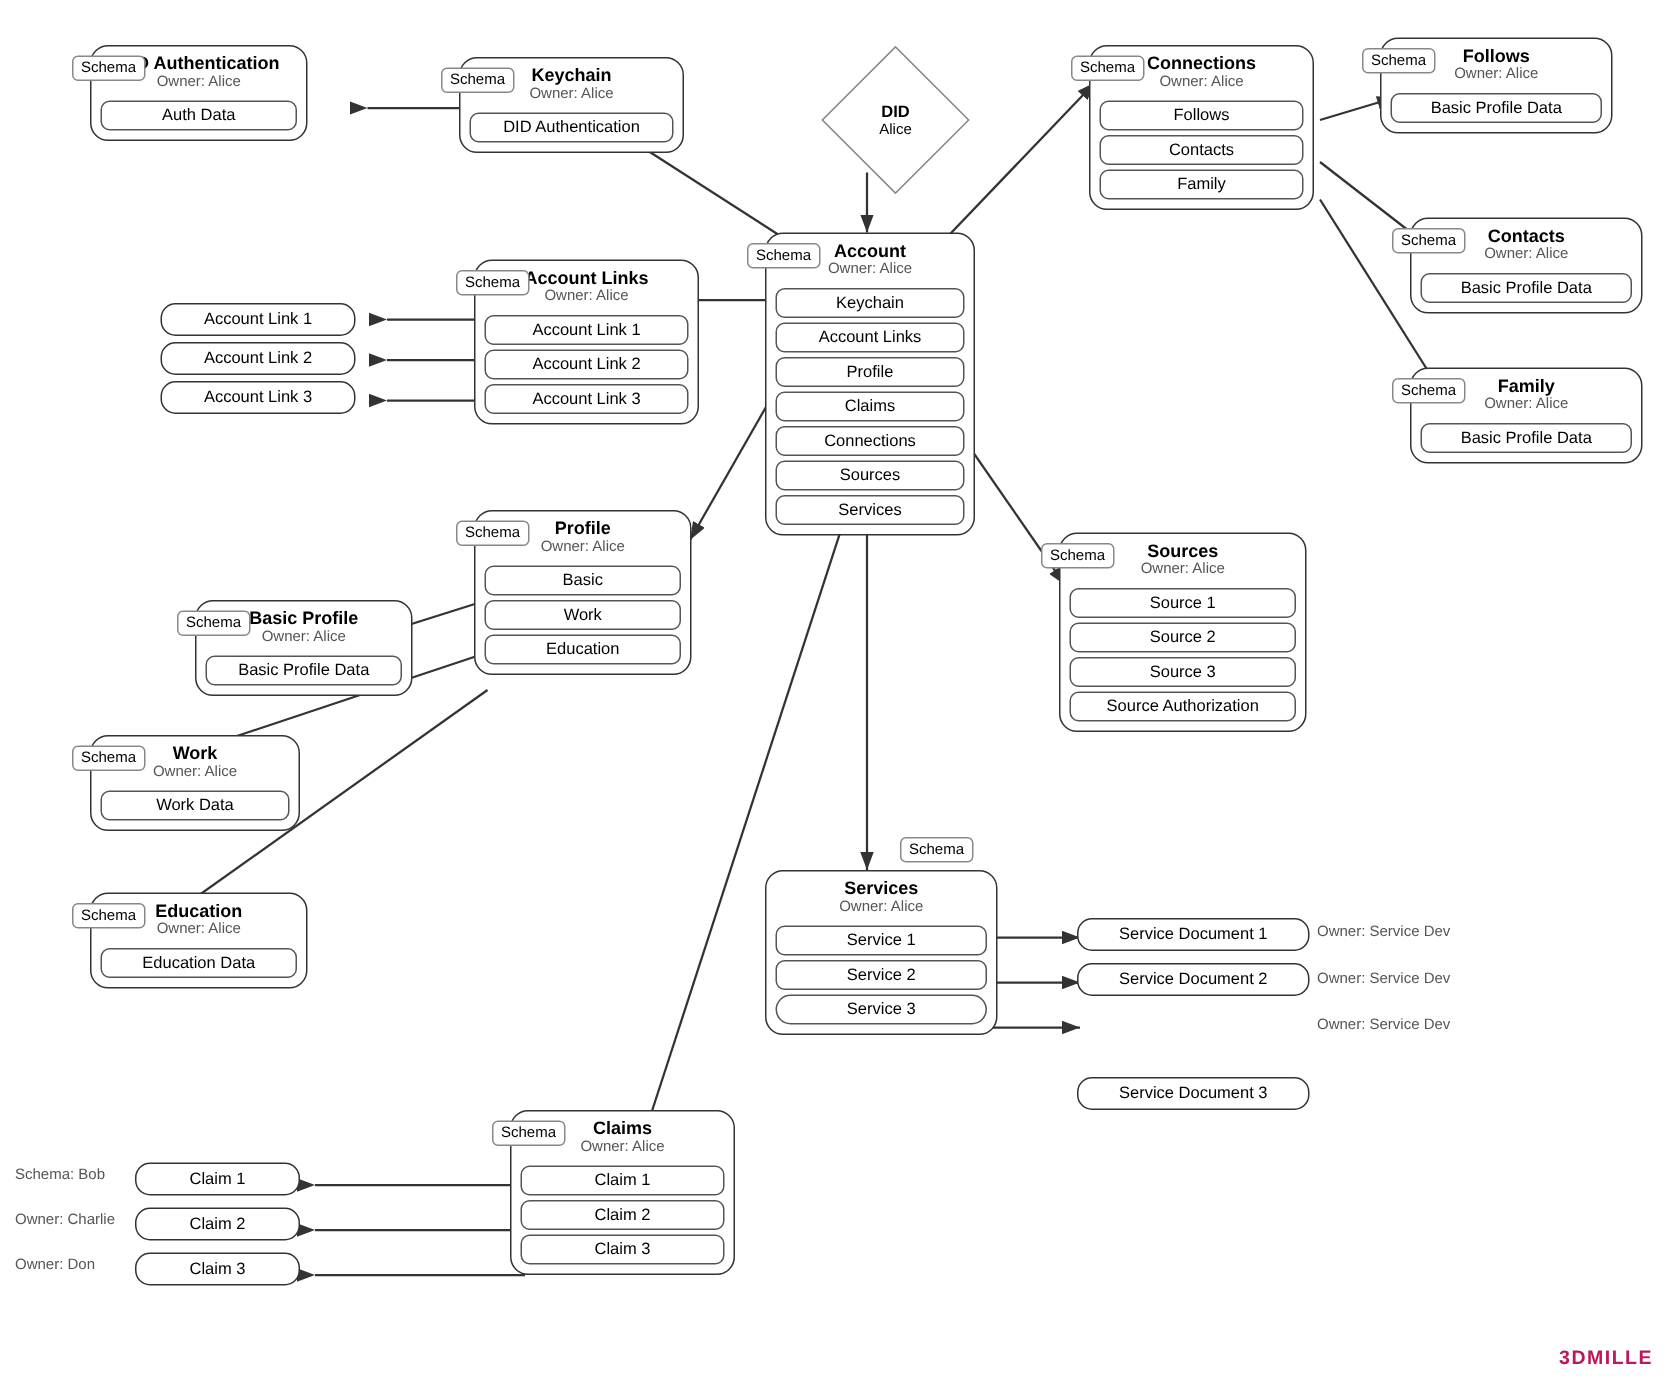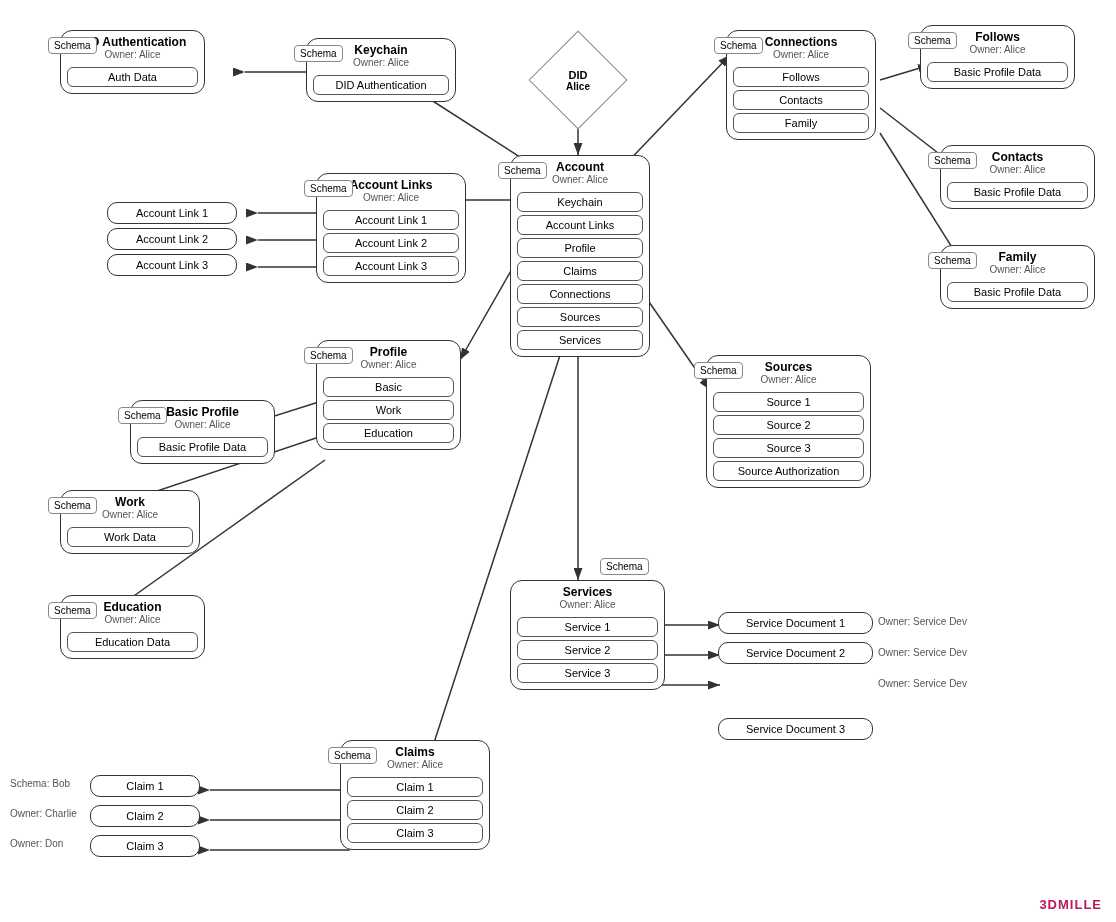--- a/index.html
+++ b/index.html
@@ -149,25 +149,25 @@
 
     <line x1="620" y1="260" x2="710" y2="390" stroke="#333" stroke-width="1.5" marker-end="url(#arrowhead)"></line>
 
     <line x1="578" y1="310" x2="578" y2="580" stroke="#333" stroke-width="1.5" marker-end="url(#arrowhead)"></line>
 
     <line x1="660" y1="625" x2="720" y2="625" stroke="#333" stroke-width="1.5" marker-end="url(#arrowhead)"></line>
     <line x1="660" y1="655" x2="720" y2="655" stroke="#333" stroke-width="1.5" marker-end="url(#arrowhead)"></line>
     <line x1="660" y1="685" x2="720" y2="685" stroke="#333" stroke-width="1.5" marker-end="url(#arrowhead)"></line>
   </svg>
 
-  <div class="diamond" style="left:543px;top:45px;">
+  <div class="diamond" style="left:562px;top:45px;">
     <div class="diamond-inner"></div>
     <div class="diamond-text">
       <span>DID</span>
-      <span style="font-weight:bold;font-size:10px;">Alice</span>
+      <span style="font-weight:normal;font-size:10px;">Alice</span>
     </div>
   </div>
 
   <div class="node-group" style="left:510px;top:155px;width:140px;">
     <div class="node-group-title">Account</div>
     <div class="node-group-subtitle">Owner: Alice</div>
     <div class="node-item">Keychain</div>
     <div class="node-item">Account Links</div>
     <div class="node-item">Profile</div>
     <div class="node-item">Claims</div>
@@ -289,21 +289,21 @@
     <div class="node-item">Source 3</div>
     <div class="node-item" style="margin-bottom:6px;">Source Authorization</div>
   </div>
   <div class="schema-tag" style="left:694px;top:362px;">Schema</div>
 
   <div class="node-group" style="left:510px;top:580px;width:155px;">
     <div class="node-group-title">Services</div>
     <div class="node-group-subtitle">Owner: Alice</div>
     <div class="node-item">Service 1</div>
     <div class="node-item">Service 2</div>
-    <div class="node-item" style="margin-bottom:6px;">Service 3</div>
+    <div class="node-item" style="margin-bottom:6px;border-radius:10px;">Service 3</div>
   </div>
   <div class="schema-tag" style="left:600px;top:558px;">Schema</div>
 
   <div class="node" style="left:718px;top:612px;width:155px;text-align:center;">Service Document 1</div>
   <div style="position:absolute;left:878px;top:616px;font-size:10px;color:#555;">Owner: Service Dev</div>
   <div class="node" style="left:718px;top:642px;width:155px;text-align:center;">Service Document 2</div>
   <div style="position:absolute;left:878px;top:647px;font-size:10px;color:#555;">Owner: Service Dev</div>
   <div class="node" style="left:718px;top:674px;width:155px;text-align:center;margin-top:44px;">Service Document 3</div>
   <div style="position:absolute;left:878px;top:678px;font-size:10px;color:#555;">Owner: Service Dev</div>
 

